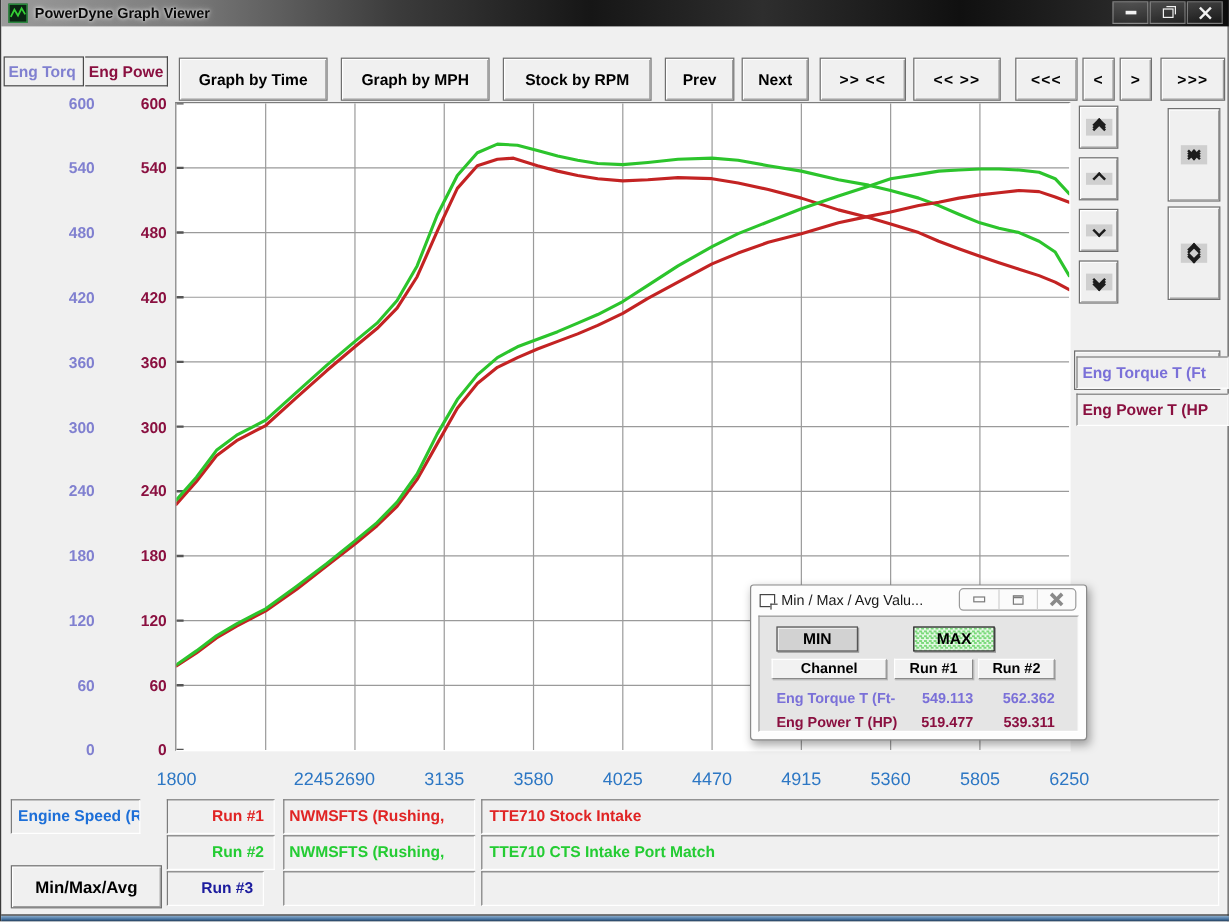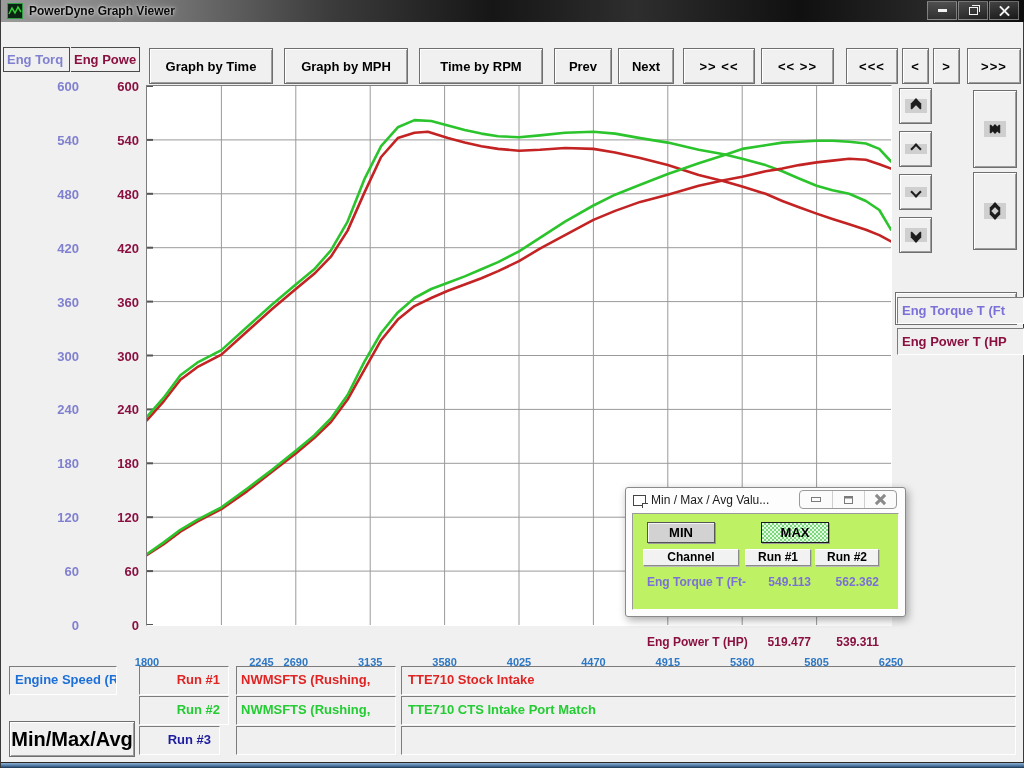--- a/index.html
+++ b/index.html
@@ -38,21 +38,21 @@
   #tab-torque { left:2px; width:67px; color:#8080d0; }
   #tab-power { left:70px; width:69px; color:#8a1040; border-left:none; }
 
   
   #plot { position:absolute; left:145px; top:85px; width:746px; height:541px; background:#ffffff; border:1px solid; border-color:#7c7c7c #ffffff #ffffff #7c7c7c; }
   #plot svg { position:absolute; left:0; top:0; }
 
   .ylab { position:absolute; font-size:13px; font-weight:bold; transform:translateY(-50%); text-align:right; }
   .ylab.t { color:#8080d0; width:78px; left:0; }
   .ylab.p { color:#8a1040; width:56px; left:82px; }
-  .xlab { position:absolute; top:656px; font-size:11px; font-weight:bold; color:#2d77c4; transform:translateX(-50%); }
+  .xlab { position:absolute; top:641px; font-size:15px; font-weight:normal; color:#2d77c4; transform:translateX(-50%); }
 
   
   .scrollbtn { display:flex; flex-direction:column; align-items:center; justify-content:center; }
   .scroll-pad { background:#cfcfcf; display:flex; flex-direction:column; align-items:center; justify-content:center; padding:4px 7px; }
   .chev { width:8px; height:8px; border-left:2px solid #1c1c1c; border-bottom:2px solid #1c1c1c; display:block; }
   .chev.d { transform:rotate(-45deg); margin:-3px 0; }
   .chev.u { transform:rotate(135deg); margin:-3px 0; }
   .chanbox { position:absolute; left:896px; width:127px; height:27px; font-size:13px; font-weight:bold; line-height:25px; padding-left:4px; white-space:nowrap; overflow:hidden; }
   #chan-torque { top:297px; color:#7a70d8; }
   #chan-power { top:328px; color:#8a1040; }
@@ -64,32 +64,32 @@
   .mm-icon:after { content:""; position:absolute; right:-3px; bottom:-3px; width:5px; height:4px; border-left:1px solid #444; border-top:1px solid #444; background:#fff; }
   .mm-title { font-size:12px; color:#1a1a1a; white-space:nowrap; }
   .mm-btns { position:absolute; right:8px; top:2px; height:19px; display:flex; border:1px solid #9a9a9a; border-radius:4px; background:#fbfbfb; overflow:hidden; }
   .mm-b { width:32px; display:flex; align-items:center; justify-content:center; border-left:1px solid #cfcfcf; cursor:pointer; }
   .mm-b:first-child { border-left:none; }
   .m-min { width:10px; height:5px; border:1px solid #7b7b7b; display:block; }
   .m-rest { width:9px; height:8px; border:1px solid #7b7b7b; box-shadow:inset 0 1.5px 0 #7b7b7b; display:block; }
   .m-x { position:relative; width:11px; height:11px; display:block; }
   .m-x:before,.m-x:after { content:""; position:absolute; left:-1px; top:4px; width:13px; height:3px; background:#8a8a8a; }
   .m-x:before { transform:rotate(45deg); } .m-x:after { transform:rotate(-45deg); }
-  .mm-body { position:absolute; left:6px; right:6px; top:25px; bottom:6px; border:1px solid; border-color:#9a9a9a #fff #fff #9a9a9a; background:#bef264; }
+  .mm-body { position:absolute; left:6px; right:6px; top:25px; bottom:6px; border:1px solid; border-color:#9a9a9a #fff #fff #9a9a9a; background:#e5e5e5; }
   .mm-minbtn { position:absolute; left:14px; top:8px; width:68px; height:21px; background:#d2d2d2; border:1px solid #555; box-shadow:inset 1px 1px 0 #f5f5f5, 1px 1px 0 #9a9a9a; font-size:13px; font-weight:bold; text-align:center; cursor:pointer; font-family:inherit; }
   .mm-maxbtn { position:absolute; left:128px; top:8px; width:68px; height:21px; border:1px solid #1a1a1a; box-shadow:1px 1px 0 #9a9a9a; font-size:13px; font-weight:bold; text-align:center; cursor:pointer; font-family:inherit;
     background:repeating-conic-gradient(#7bd97b 0% 25%, #e4f9e4 0% 50%) 0 0/4px 4px; }
   .mm-hdr { position:absolute; top:35px; height:17px; background:#f2f2f2; border:1px solid; border-color:#fff #8a8a8a #8a8a8a #fff; box-shadow:1px 1px 0 #bbb; font-size:12px; font-weight:bold; text-align:center; line-height:15px; }
   .mm-chan { position:absolute; left:14px; font-size:12px; font-weight:bold; white-space:nowrap; }
   .mm-val { position:absolute; font-size:12px; font-weight:bold; text-align:right; }
-  .c-tq { color:#7a70d8; } .c-pw { color:#8a1040;margin-top:40px; }
+  .c-tq { color:#7a70d8; } .c-pw { color:#8a1040; }
 
   
   #engine-speed { left:8px; top:666px; width:108px; height:29px; font-size:13px; font-weight:bold; color:#1d6fd8; line-height:26px; padding-left:5px; white-space:nowrap; overflow:hidden; }
-  #btn-minmaxavg { left:8px; top:721px; width:126px; height:36px; font-size:20px; }
+  #btn-minmaxavg { left:8px; top:721px; width:126px; height:36px; font-size:14px; }
   .runrow-label { width:90px; height:29px; font-size:13px; font-weight:bold; text-align:right; line-height:26px; padding-right:8px; }
   .runrow-f1 { width:160px; height:29px; font-size:13px; font-weight:bold; line-height:26px; padding-left:4px; white-space:nowrap; overflow:hidden; }
   .runrow-f2 { width:615px; height:29px; font-size:13px; font-weight:bold; line-height:26px; padding-left:6px; white-space:nowrap; overflow:hidden; }
 
   .frame-bottom { position:absolute; left:0; bottom:0; width:1024px; height:6px; background:linear-gradient(#8fb0cf,#44719f 60%,#1d3platform249); background:linear-gradient(#8fb0cf,#44719f 60%,#1d3249); border-top:1px solid #2a2a2a; }
 </style>
 </head>
 <body>
 
 <div id="win">
@@ -115,21 +115,21 @@
     </span>
   </div>
 
 
   <div class="axtab" id="tab-torque">Eng Torq</div>
   <div class="axtab" id="tab-power">Eng Powe</div>
 
   <div id="toolbar">
       <button class="btn3d" style="left: 148px; top: 48px; width: 124px; height: 36px; letter-spacing: 0px;">Graph by Time</button>
       <button class="btn3d" style="left: 283px; top: 48px; width: 124px; height: 36px; letter-spacing: 0px;">Graph by MPH</button>
-      <button class="btn3d" style="left: 418px; top: 48px; width: 124px; height: 36px; letter-spacing: 0px;">Time by RPM</button>
+      <button class="btn3d" style="left: 418px; top: 48px; width: 124px; height: 36px; letter-spacing: 0px;">Stock by RPM</button>
       <button class="btn3d" style="left: 553px; top: 48px; width: 58px; height: 36px; letter-spacing: 0px;">Prev</button>
       <button class="btn3d" style="left: 617px; top: 48px; width: 56px; height: 36px; letter-spacing: 0px;">Next</button>
       <button class="btn3d" style="left: 682px; top: 48px; width: 72px; height: 36px; letter-spacing: 1px;">&gt;&gt; &lt;&lt;</button>
       <button class="btn3d" style="left: 760px; top: 48px; width: 73px; height: 36px; letter-spacing: 1px;">&lt;&lt; &gt;&gt;</button>
       <button class="btn3d" style="left: 845px; top: 48px; width: 52px; height: 36px; letter-spacing: 1px;">&lt;&lt;&lt;</button>
       <button class="btn3d" style="left: 901px; top: 48px; width: 27px; height: 36px; letter-spacing: 1px;">&lt;</button>
       <button class="btn3d" style="left: 932px; top: 48px; width: 27px; height: 36px; letter-spacing: 1px;">&gt;</button>
       <button class="btn3d" style="left: 966px; top: 48px; width: 54px; height: 36px; letter-spacing: 1px;">&gt;&gt;&gt;</button>
     </div>
 

